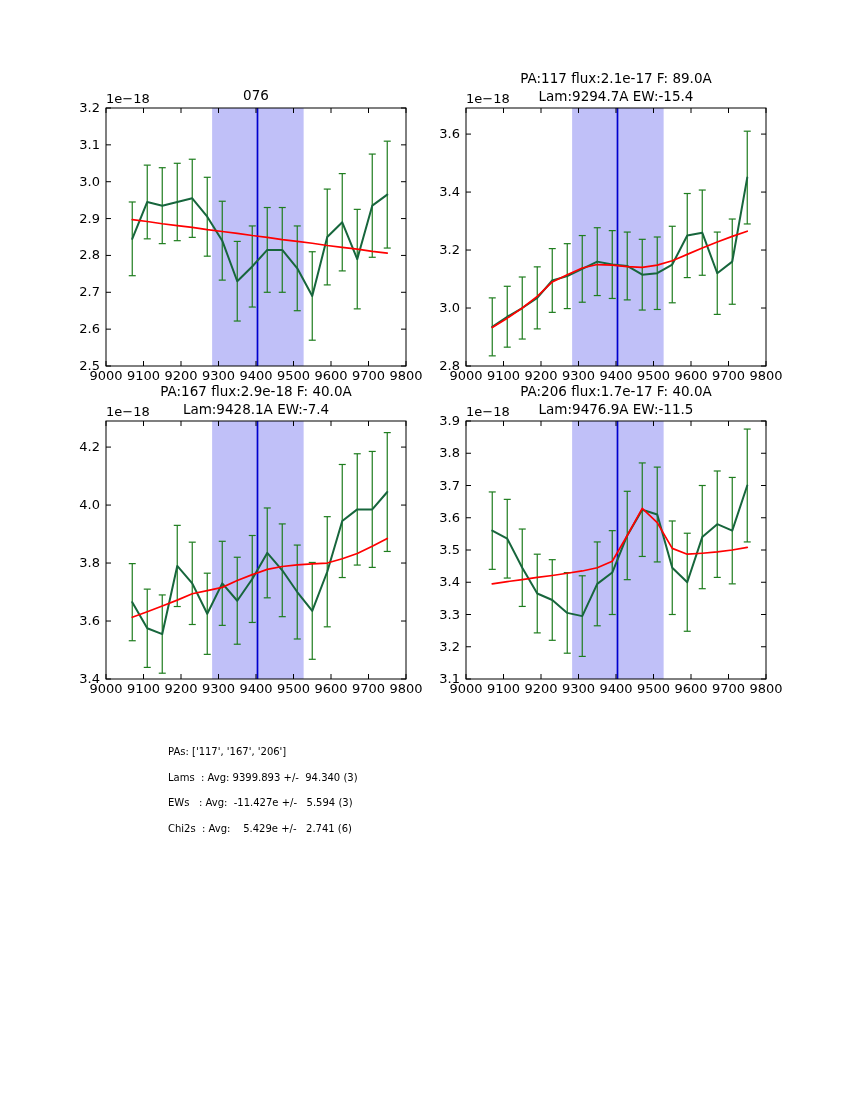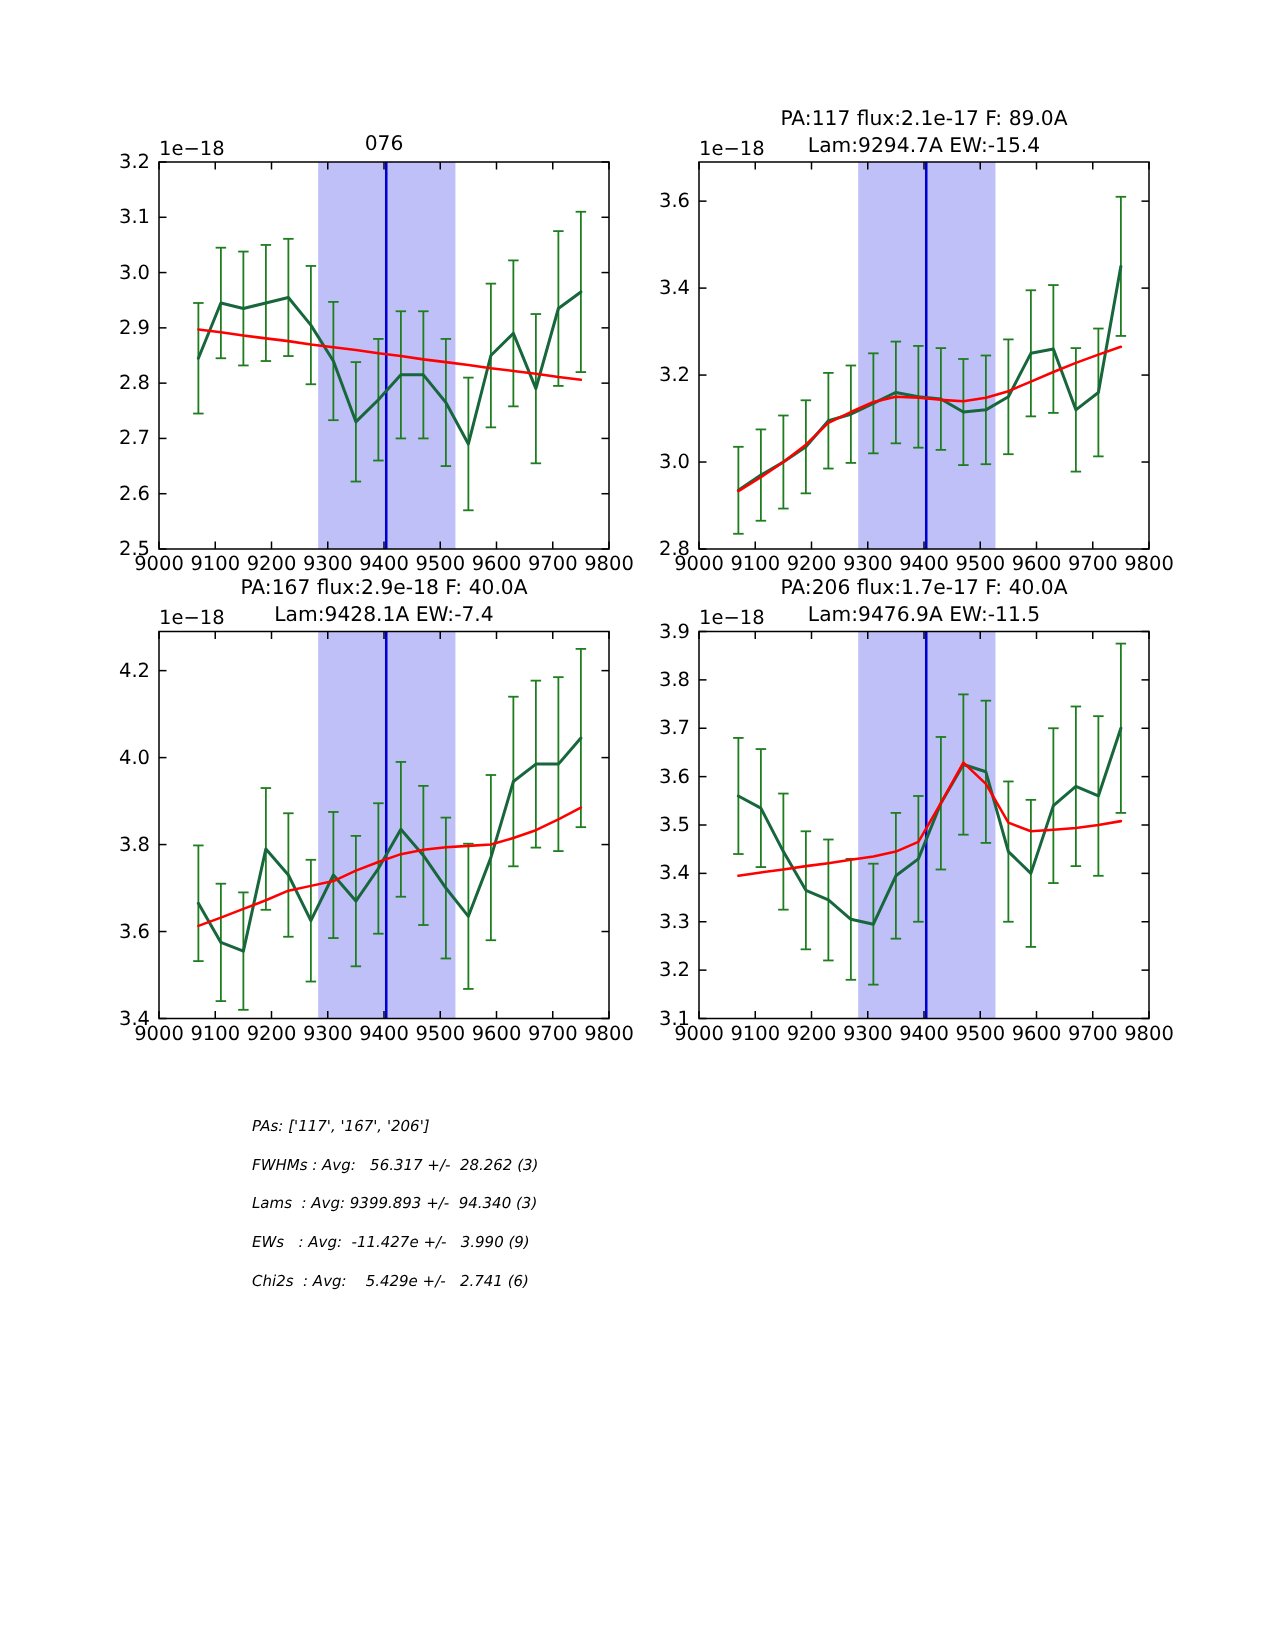--- a/index.html
+++ b/index.html
@@ -20,21 +20,20 @@
     position: absolute;
     left: 168px;
     top: 739px;
   }
   .stat-line {
     height: 25.7px;
     line-height: 25.7px;
     font-size: 10px;
     color: #000000;
     white-space: pre;
-    font-style: italic;
   }
 </style>
 </head>
 <body>
 
 <div id="page">
   <svg id="fig-svg" width="850" height="1100">
       <g>
         <rect x="212.125" y="108" width="91.5" height="258" fill="#c0c0f8"></rect>
         <line x1="257.5" y1="108" x2="257.5" y2="366" stroke="#0000cd" stroke-width="1.7"></line>
@@ -491,18 +490,17 @@
         <text x="460" y="489.49999999999994" text-anchor="end" font-size="13px" stroke="none">3.7</text>
         <text x="460" y="457.25000000000006" text-anchor="end" font-size="13px" stroke="none">3.8</text>
         <text x="460" y="425" text-anchor="end" font-size="13px" stroke="none">3.9</text>
         <text x="466" y="416" text-anchor="start" font-size="13px">1e−18</text>
         <text x="616" y="396" text-anchor="middle" font-size="13.5px">PA:206 flux:1.7e-17 F: 40.0A</text>
         <text x="616" y="414" text-anchor="middle" font-size="13.5px">Lam:9476.9A EW:-11.5</text>
       </g>
     </svg>
   <div class="stats">
     <div class="stat-line">PAs: ['117', '167', '206']</div>
-    <div class="stat-line">FWHMs : Avg:   56.317 +/-  28.262 (3)</div>
     <div class="stat-line">Lams  : Avg: 9399.893 +/-  94.340 (3)</div>
-    <div class="stat-line">EWs   : Avg:  -11.427e +/-   3.990 (9)</div>
+    <div class="stat-line">EWs   : Avg:  -11.427e +/-   5.594 (3)</div>
     <div class="stat-line">Chi2s  : Avg:    5.429e +/-   2.741 (6)</div>
   </div>
 </div>
 
 </body></html>

